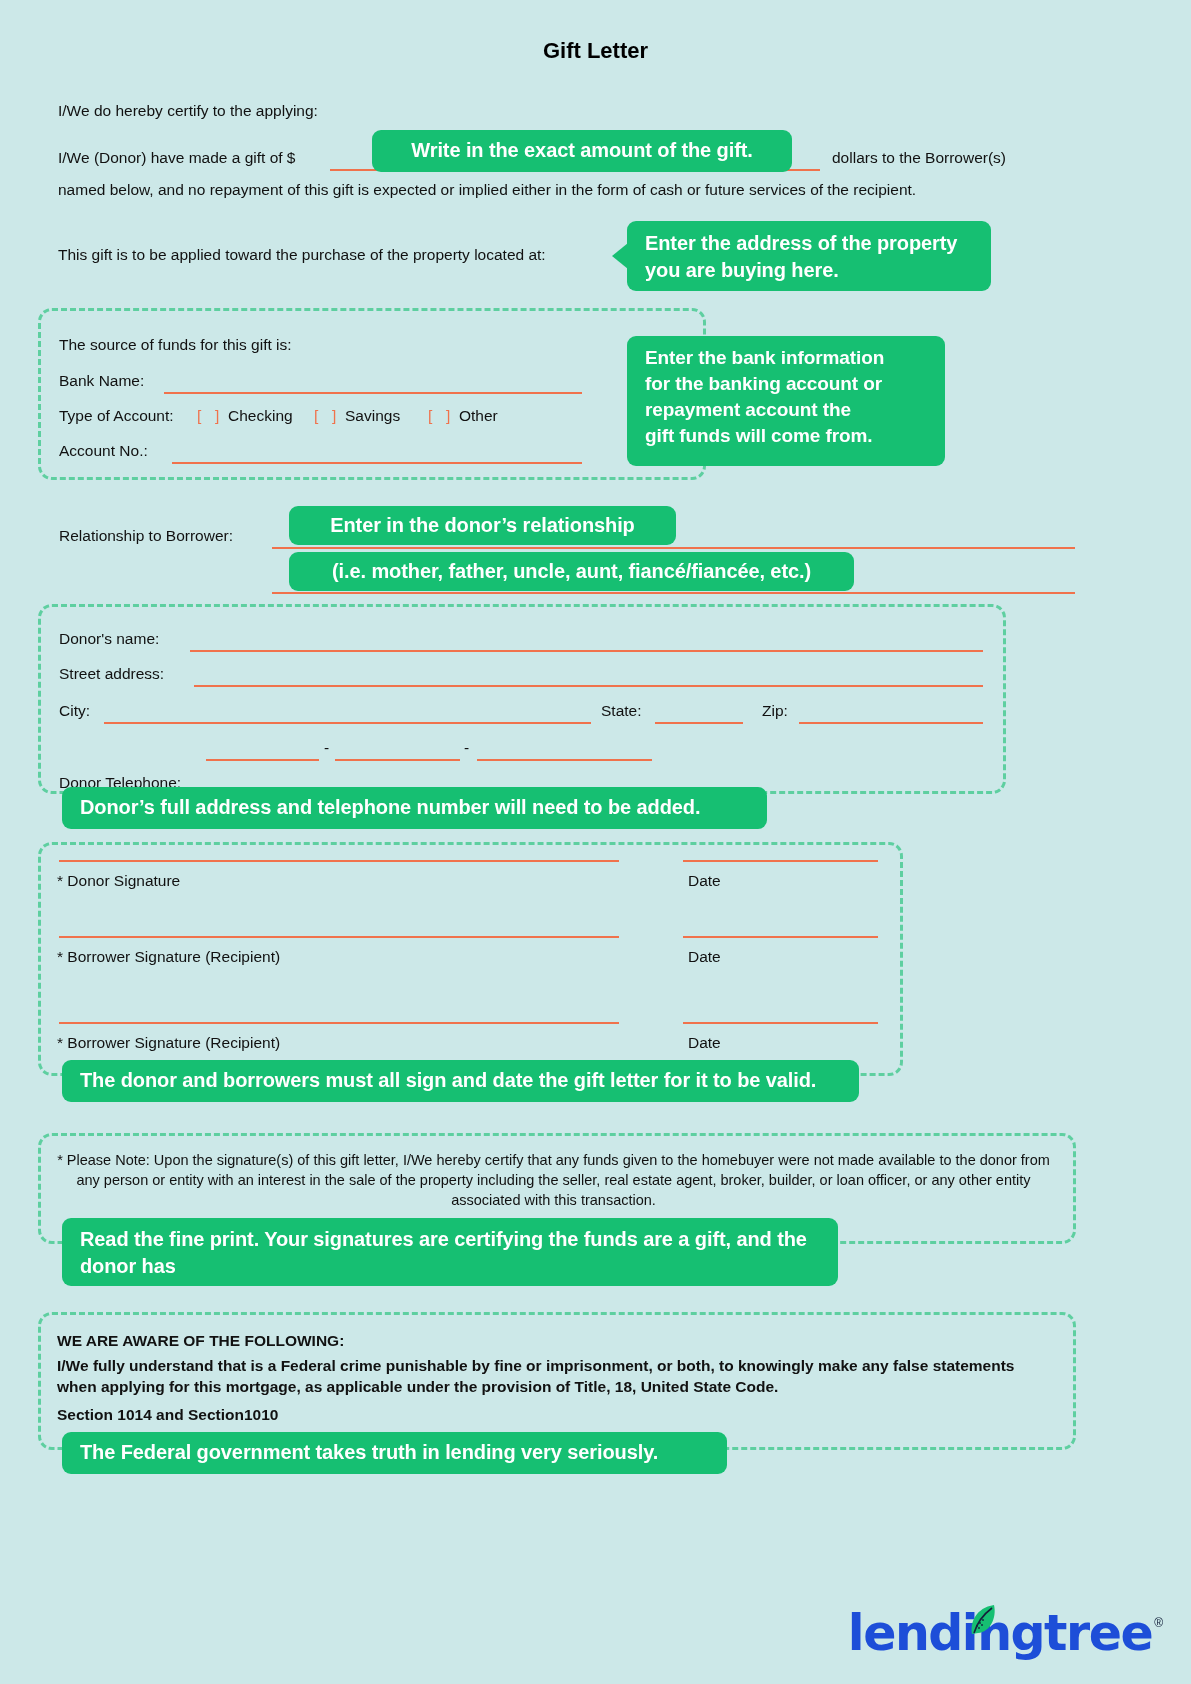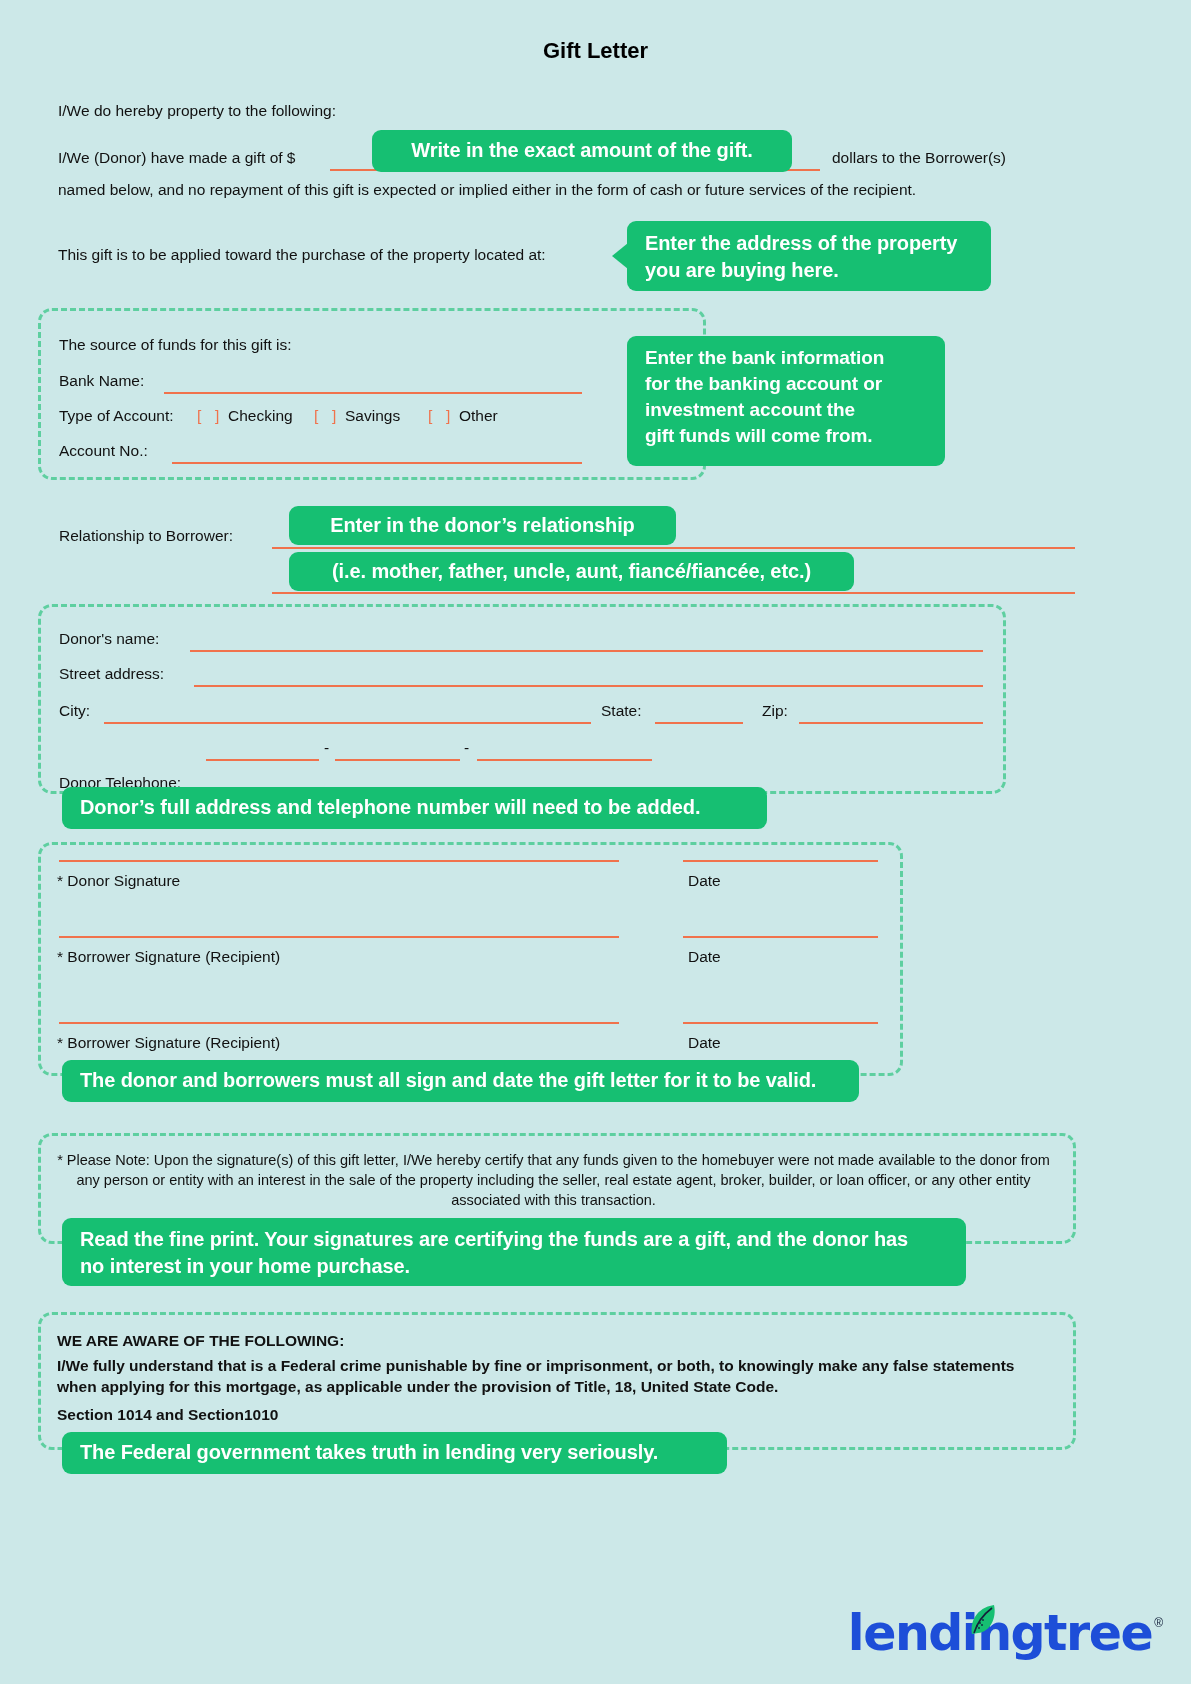--- a/index.html
+++ b/index.html
@@ -121,21 +121,21 @@
     margin-bottom: 30px;
   }
 </style>
 </head>
 <body>
 
 <div id="page">
 
   <div class="page-title">Gift Letter</div>
 
-  <div class="txt" style="left:58px; top:100px;">I/We do hereby property to the following:</div>
+  <div class="txt" style="left:58px; top:100px;">I/We do hereby certify to the applying:</div>
 
   <div class="txt" style="left:58px; top:147px;">I/We (Donor) have made a gift of $</div>
   <div class="rule" style="left:330px; top:169px; width:490px;"></div>
   <div class="txt" style="left:832px; top:147px;">dollars to the Borrower(s)</div>
   <div class="txt" style="left:58px; top:179px;">named below, and no repayment of this gift is expected or implied either in the form of cash or future services of the recipient.</div>
 
   <div class="callout" style="left:372px; top:130px; width:420px; height:42px; padding-top:7px; text-align:center;">Write in the exact amount of the gift.</div>
 
   <div class="txt" style="left:58px; top:244px;">This gift is to be applied toward the purchase of the property located at:</div>
 
@@ -161,21 +161,21 @@
   <span class="txt bracket" style="left:428px; top:405px;">[</span>
   <span class="txt bracket" style="left:446px; top:405px;">]</span>
   <span class="txt" style="left:459px; top:405px;">Other</span>
 
   <div class="txt" style="left:59px; top:440px;">Account No.:</div>
   <div class="rule" style="left:172px; top:462px; width:410px;"></div>
 
   <div class="callout small" style="left:627px; top:336px; width:318px; height:130px;">
     <div>Enter the bank information</div>
     <div>for the banking account or</div>
-    <div>investment account the</div>
+    <div>repayment account the</div>
     <div>gift funds will come from.</div>
   </div>
 
   <div class="txt" style="left:59px; top:525px;">Relationship to Borrower:</div>
   <div class="rule" style="left:272px; top:547px; width:803px;"></div>
   <div class="rule" style="left:272px; top:592px; width:803px;"></div>
 
   <div class="callout" style="left:289px; top:506px; width:387px; height:39px; padding-top:6px; text-align:center;">Enter in the donor’s relationship</div>
   <div class="callout" style="left:289px; top:552px; width:565px; height:39px; padding-top:6px; text-align:center;">(i.e. mother, father, uncle, aunt, fiancé/fiancée, etc.)</div>
 
@@ -219,23 +219,22 @@
   <div class="txt" style="left:57px; top:1032px;">* Borrower Signature (Recipient)</div>
   <div class="rule" style="left:683px; top:1022px; width:195px;"></div>
   <div class="txt" style="left:688px; top:1032px;">Date</div>
 
   <div class="callout" style="left:62px; top:1060px; width:797px; height:42px; padding-top:7px;">The donor and borrowers must all sign and date the gift letter for it to be valid.</div>
 
   <div class="group-box" style="left:38px; top:1133px; width:1038px; height:111px;"></div>
 
   <div class="txt wrap fineprint" style="left:57px; top:1150px; width:993px;">* Please Note:  Upon the signature(s) of this gift letter, I/We hereby certify that any funds given to the homebuyer were not made available to the donor from any person or entity with an interest in the sale of the property including the seller, real estate agent, broker, builder, or loan officer, or any other entity associated with this transaction.</div>
 
-  <div class="callout" style="left:62px; top:1218px; width:904px; height:68px; padding-top:8px;">
+  <div class="callout" style="left:62px; top:1218px; width:776px; height:68px; padding-top:8px;">
     <div>Read the fine print. Your signatures are certifying the funds are a gift, and the donor has</div>
-    <div>no interest in your home purchase.</div>
   </div>
 
   <div class="group-box" style="left:38px; top:1312px; width:1038px; height:138px;"></div>
 
   <div class="txt bold-note" style="left:57px; top:1330px;">WE ARE AWARE OF THE FOLLOWING:</div>
   <div class="txt wrap bold-note" style="left:57px; top:1355px; width:993px;">I/We fully understand that is a Federal crime punishable by fine or imprisonment, or both, to knowingly make any false statements when applying for this mortgage, as applicable under the provision of Title, 18, United State Code.</div>
   <div class="txt bold-note" style="left:57px; top:1404px;">Section 1014 and Section1010</div>
 
   <div class="callout" style="left:62px; top:1432px; width:665px; height:42px; padding-top:7px;">The Federal government takes truth in lending very seriously.</div>
 

